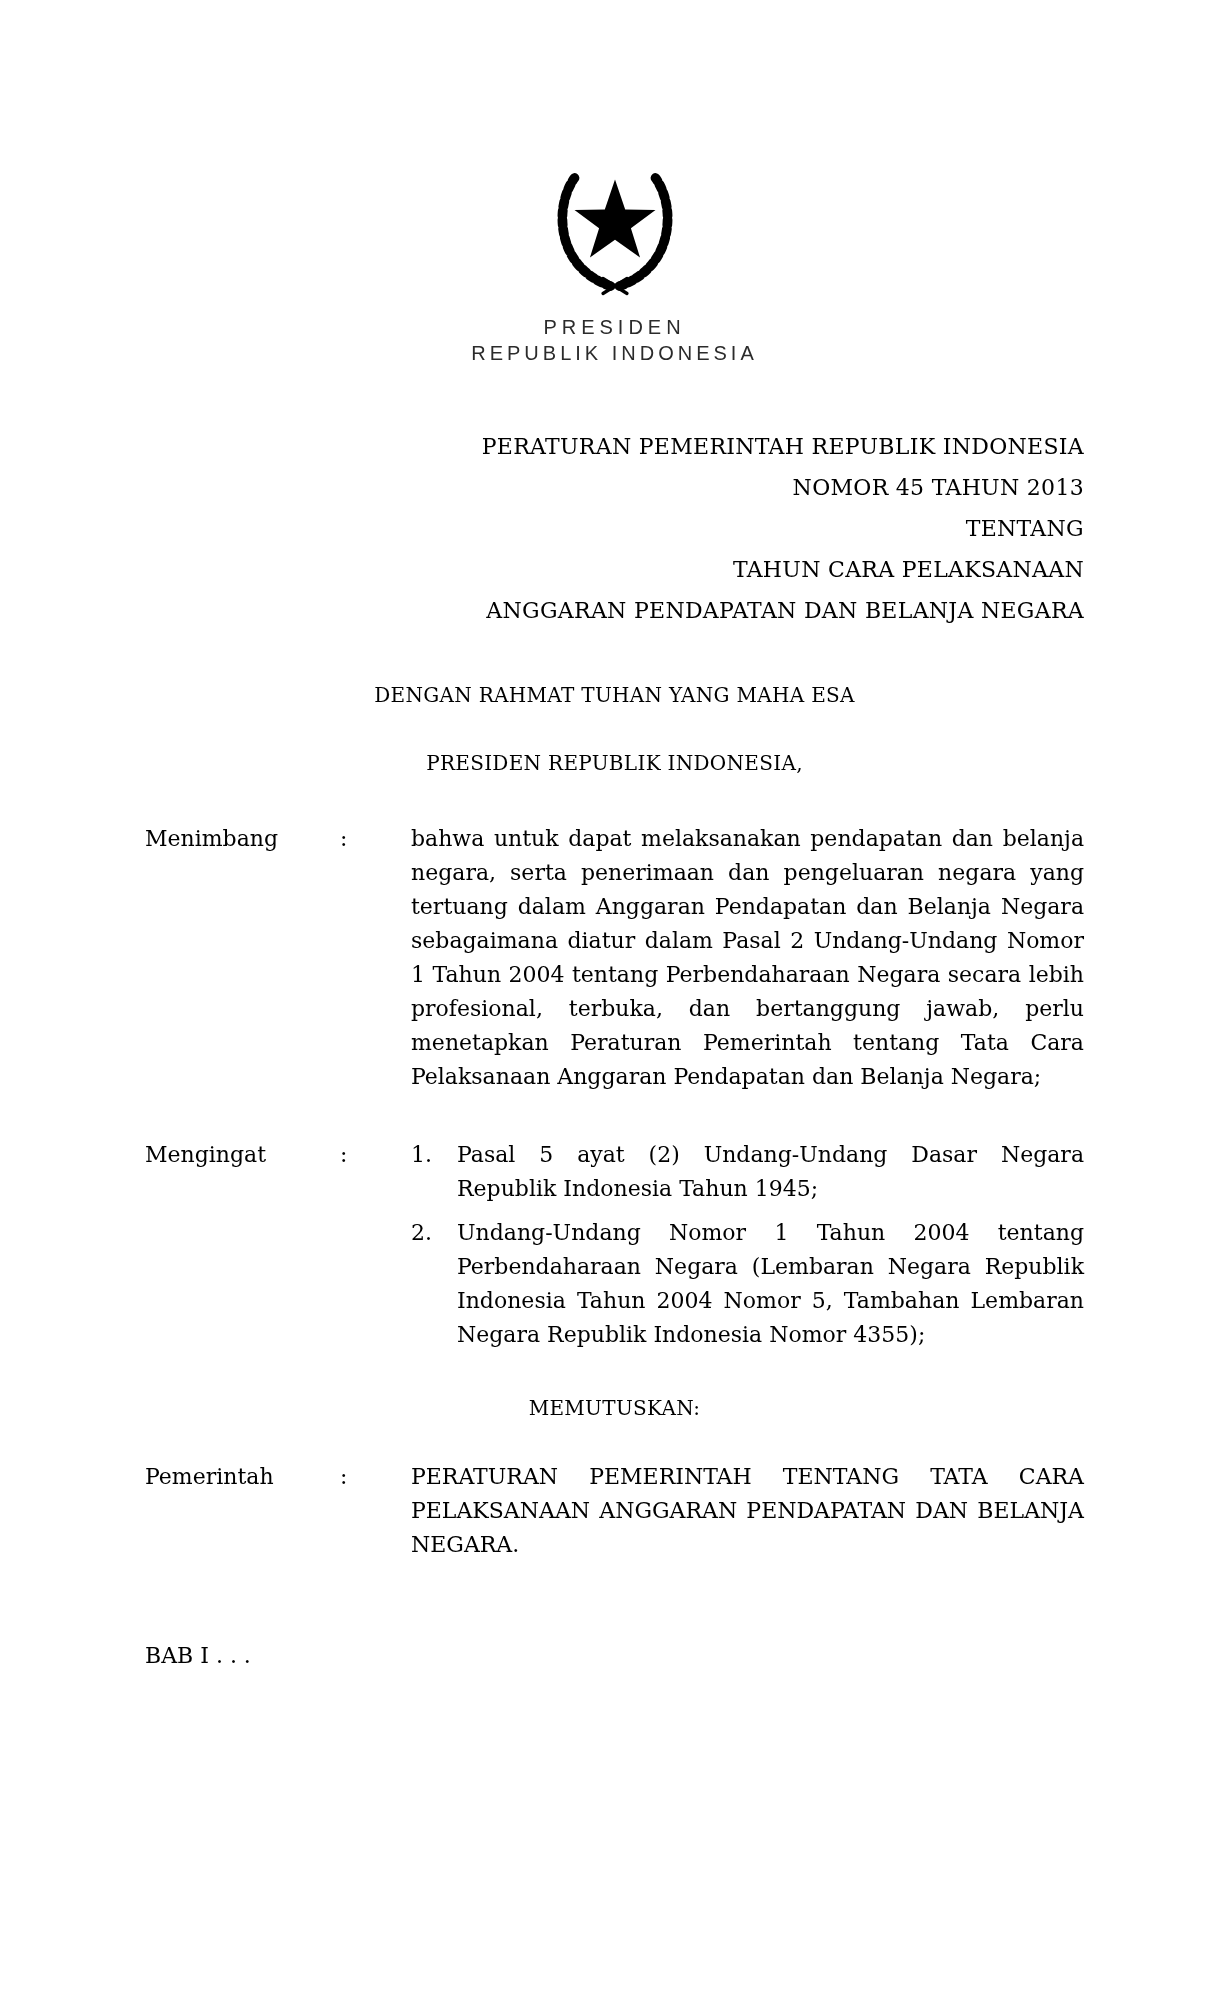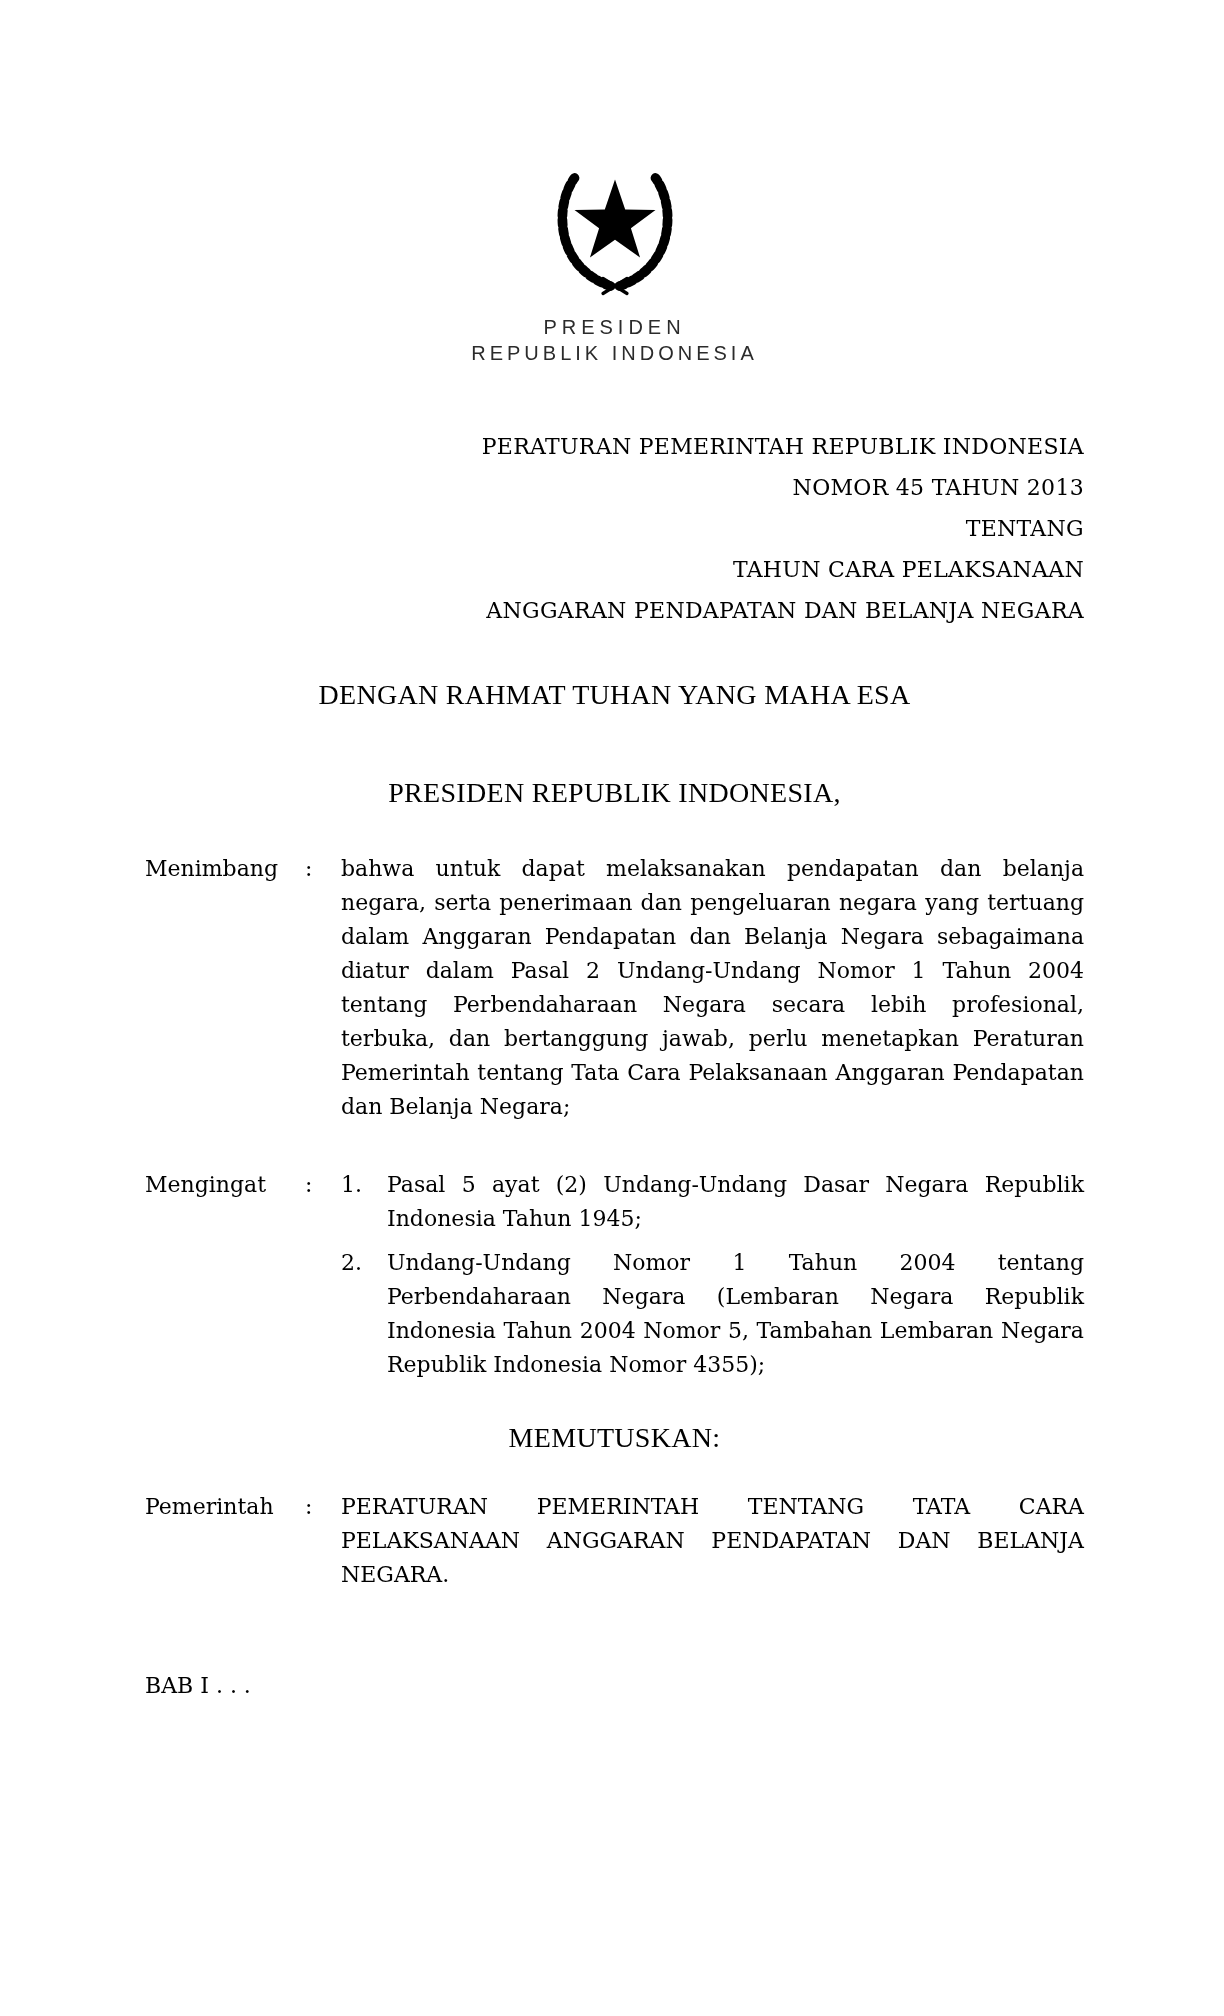--- a/index.html
+++ b/index.html
@@ -41,33 +41,33 @@
   
   .title-block {
     margin-top: 60px;
     text-align: right;
     font-size: 22px;
     line-height: 41px;
     letter-spacing: 0.3px;
   }
   .center-line {
     text-align: center;
-    font-size: 28px;
+    font-size: 20px;
     line-height: 34px;
     letter-spacing: 0.3px;
-    font-family: Liberation Serif, serif;
   }
   .rahmat { margin-top: 47px; }
-  .presiden-line { margin-top: 64px; }
+  .presiden-line { margin-top: 34px; }
   .memutuskan { margin-top: 39px; }
   
   .row {
     display: flex;
     font-size: 22px;
     line-height: 34px;
+    gap: 35px;
   }
   .row-menimbang { margin-top: 42px; }
   .row-mengingat { margin-top: 44px; }
   .row-menetapkan { margin-top: 35px; }
   .row .label {
     flex: 0 0 160px;
   }
   .row .colon {
     flex: 0 0 36px;
   }

